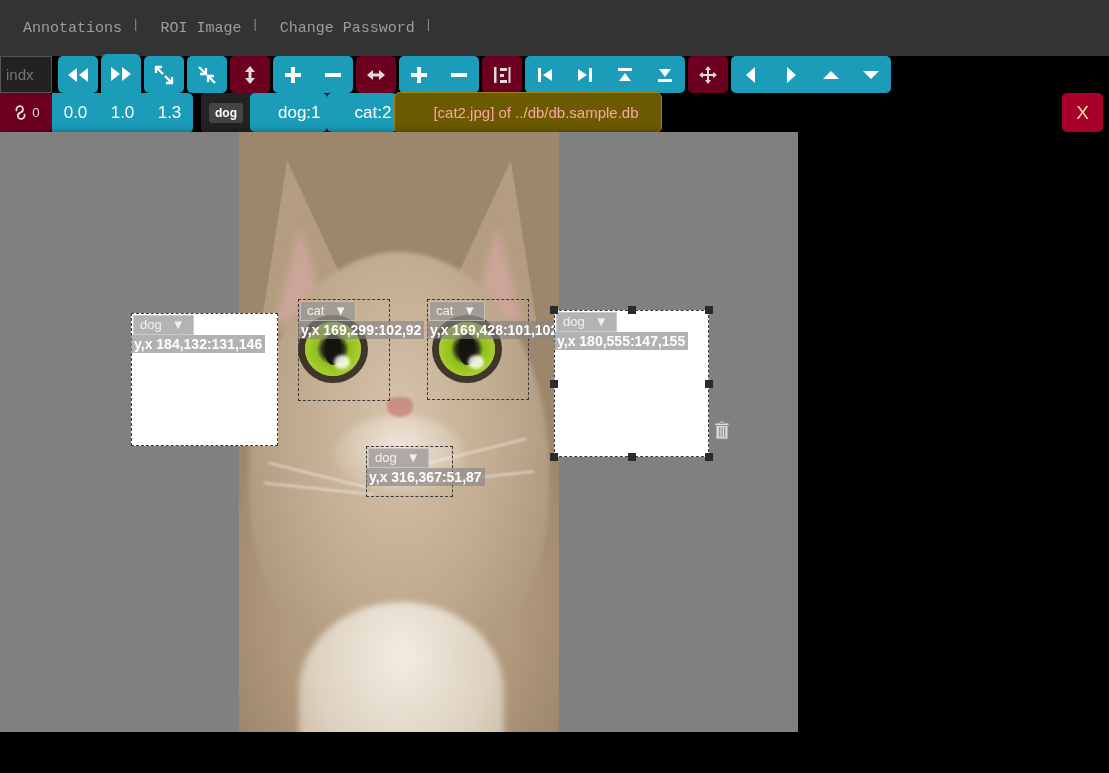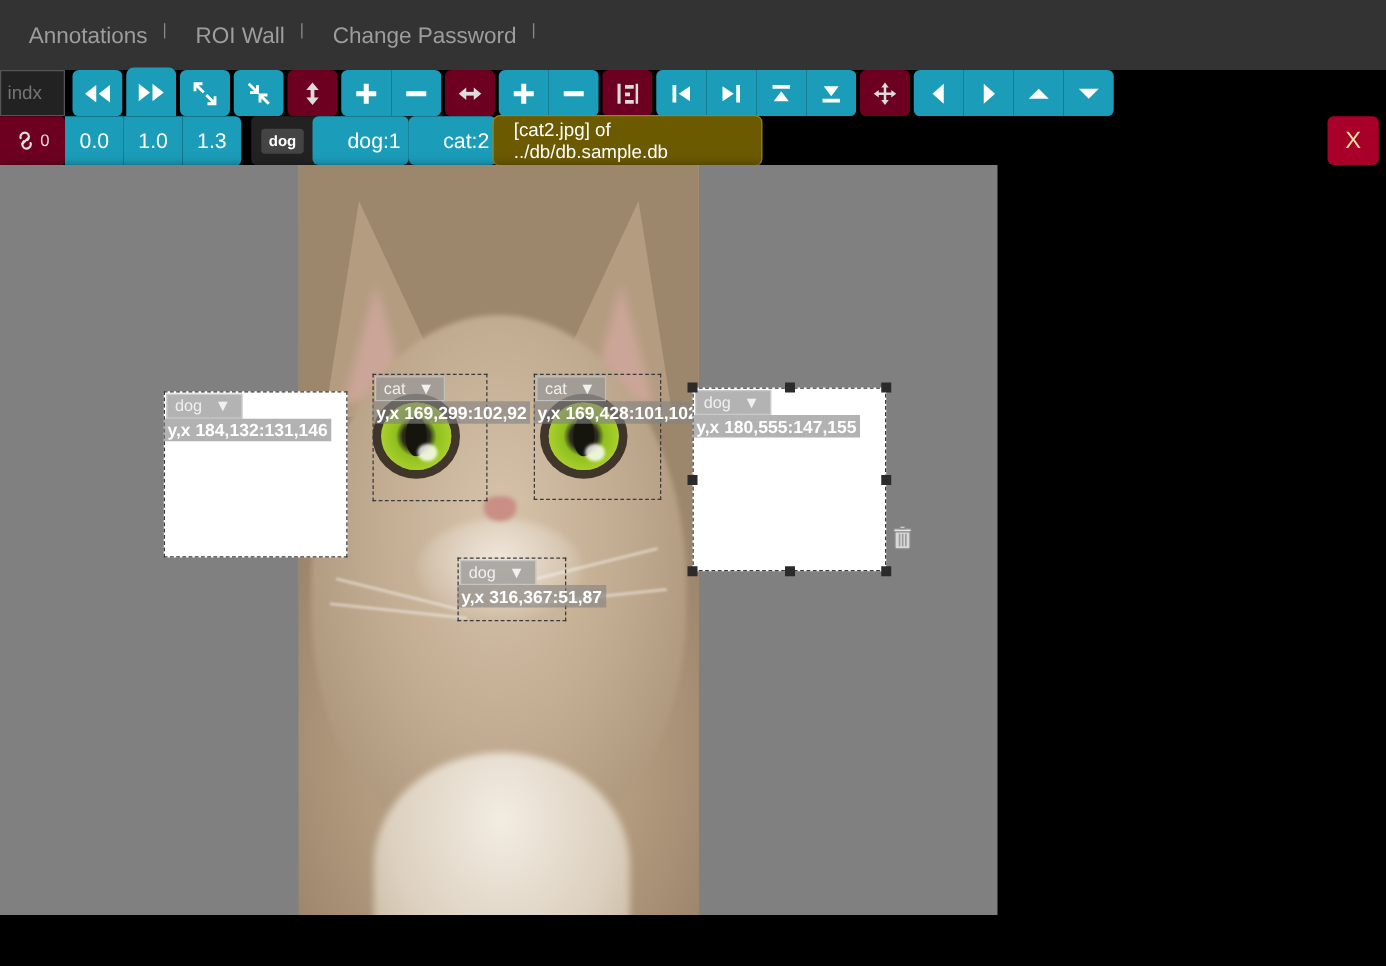--- a/index.html
+++ b/index.html
@@ -16,22 +16,22 @@
     position: absolute; left: 0; top: 0;
     width: 1109px; height: 56px;
     background: #333333;
     display: flex; align-items: center;
   }
   #brand {
     color: #ffffff; font-size: 21px; font-weight: 400;
     margin-left: 17px; letter-spacing: .1px;
   }
   .nav-link {
-    color: #9d9d9d; font-size: 18px; text-decoration: none;
-    margin-left: 23px; cursor: pointer;
+    color: #9d9d9d; font-size: 15px; text-decoration: none;
+    margin-left: 23px; cursor: pointer; font-family: Liberation Mono, monospace;
   }
   .nav-sep {
     color: #888; font-size: 13px; margin-left: 12px;
     position: relative; top: -5px;
   }
 
   
   #toolbar {
     position: absolute; left: 0; top: 56px;
     width: 1109px; height: 37px;
@@ -108,25 +108,25 @@
   }
   .clsbtn {
     height: 39px; min-width: 66px;
     background: #1b9cb8; border: none;
     color: #fff; font-size: 17px;
     display: flex; align-items: center; justify-content: center;
     cursor: pointer; border-radius: 5px; padding-left: 28px;
   }
   #path-banner {
     position: absolute; left: 394px; top: 92px;
-    width: 216px; height: 41px;
+    width: 268px; height: 41px;
     background: #6b5a00;
     border: 1px solid #9d8413;
     border-radius: 6px;
-    color: #ffffff; font-size: 15px;
+    color: #fca5a5; font-size: 15px;
     display: flex; align-items: center; justify-content: center; padding-left: 16px;
   }
   #close-btn {
     position: absolute; right: 6px; top: 93px;
     width: 41px; height: 39px;
     background: #a80028; border: none;
     color: #f3dfa0; font-size: 19px;
     display: flex; align-items: center; justify-content: center;
     border-radius: 5px; cursor: pointer;
   }
@@ -225,21 +225,21 @@
   .h-mr { right:-4px; top:calc(50% - 4px); } .h-bl { left:-4px; bottom:-4px; }
   .h-bc { left:calc(50% - 4px); bottom:-4px; } .h-br { right:-4px; bottom:-4px; }
   #trash-icon { position:absolute; left:714px; top:289px; cursor:pointer; }
 </style>
 </head>
 <body>
 
 <div id="navbar">
   <a class="nav-link">Annotations</a>
   <span class="nav-sep">|</span>
-  <a class="nav-link">ROI Wall</a>
+  <a class="nav-link">ROI Image</a>
   <span class="nav-sep">|</span>
   <a class="nav-link">Change Password</a>
   <span class="nav-sep">|</span>
 </div>
 
 <div id="toolbar">
   <input id="indx-field" value="" placeholder="indx" style="">
 
   <div class="gap"></div>
 

